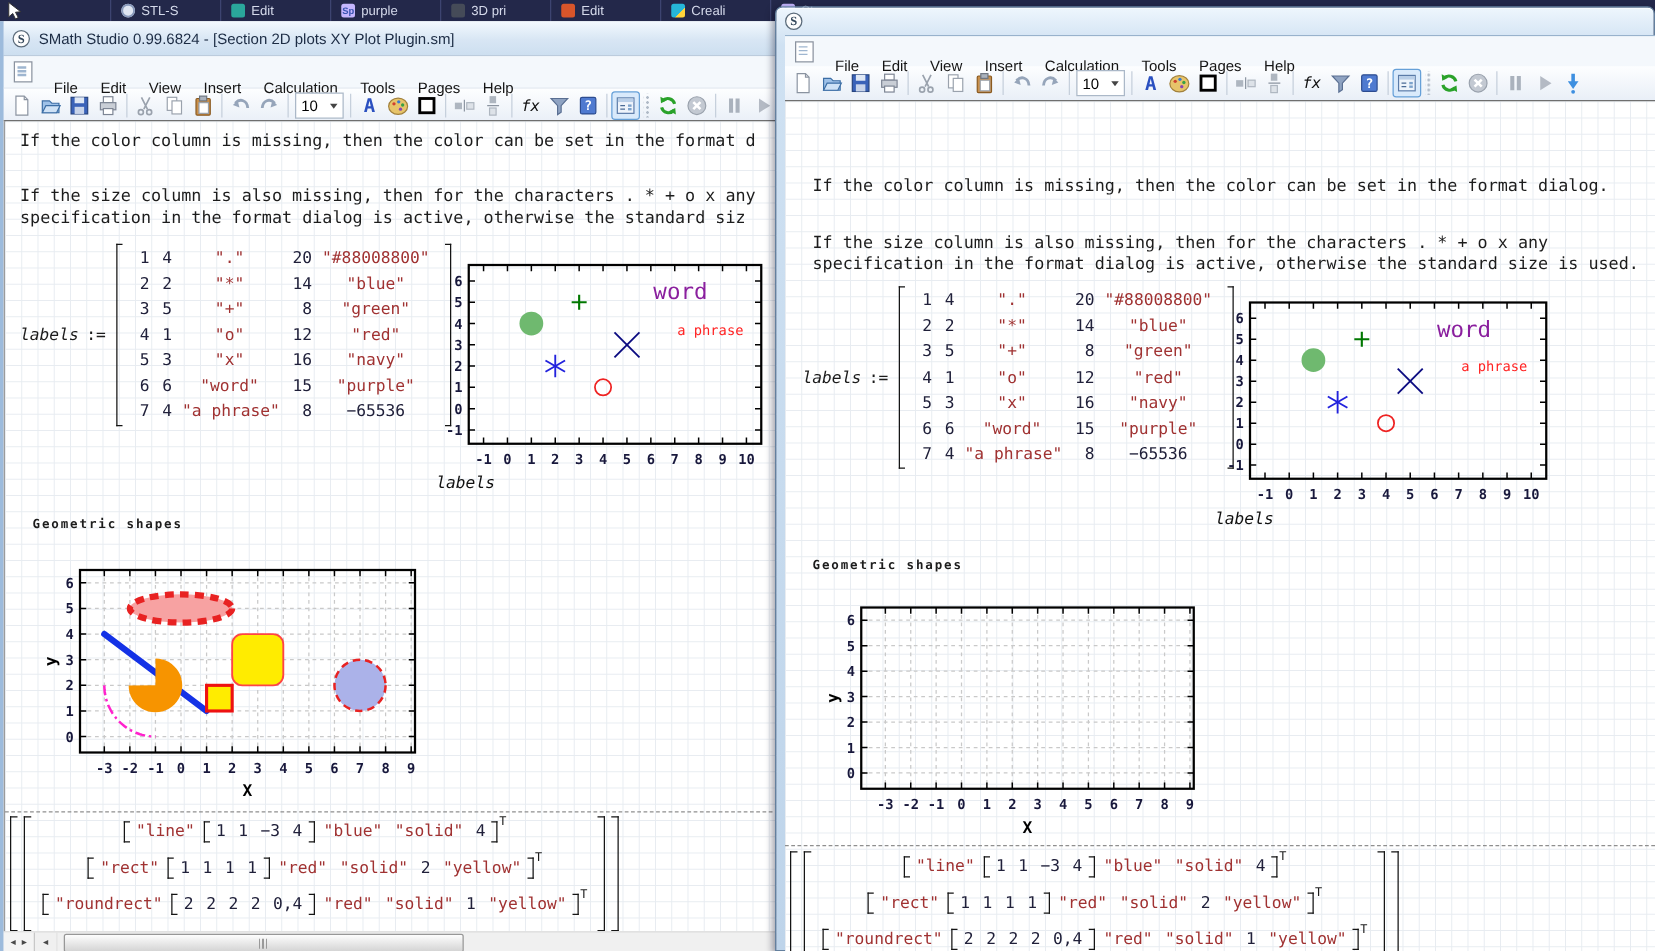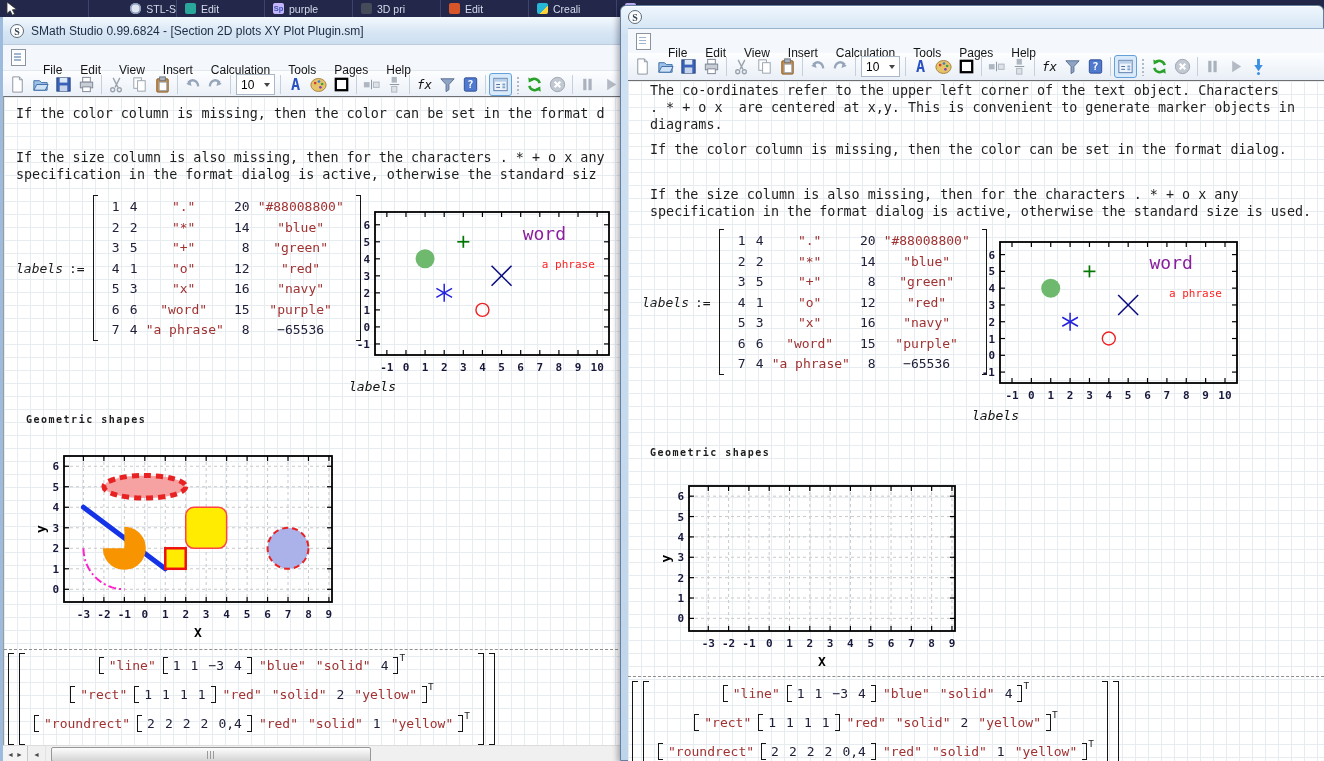--- a/index.html
+++ b/index.html
@@ -219,21 +219,21 @@
       </symbol>
   </defs>
 </svg>
 
 <div id="screen">
 
   <div class="tabbar">
     <svg class="cursor-arrow" width="14" height="15" viewBox="0 0 14 15">
       <polygon points="2,1 2,12.5 5.2,9.8 7.4,14.2 9.6,13 7.4,8.8 11.6,8.4" fill="#fff" stroke="#333" stroke-width="0.8"></polygon>
     </svg>
-  <div class="tab" style="left: 88px; justify-content: flex-end;">
+  <div class="tab" style="left: 88px;">
         <span class="fv globe"></span>
         <span>STL-S</span>
       </div>
       <div class="tab" style="left: 176px;">
         <span class="fv app-teal"></span>
         <span>Edit</span>
       </div>
       <div class="tab" style="left: 264px;">
         <span class="fv sp-logo">Sp</span>
         <span>purple</span>
@@ -834,21 +834,20 @@
             </svg>
           </span>
           <span class="tb">
             <svg>
               <use href="#i-down"></use>
             </svg>
           </span>
         </div>
 
       <div class="canvas">
-        <div class="tline" style="left:22px;top:1px"><span>The co-ordinates refer to the upper left corner of the text object. Characters</span><br><span>. * + o x  are centered at x,y. This is convenient to generate marker objects in</span><br><span>diagrams.</span></div>
         <div class="tline" style="left:22px;top:60px">If the color column is missing, then the color can be set in the format dialog.</div>
         <div class="tline" style="left:22px;top:105px"><span>If the size column is also missing, then for the characters . * + o x any</span><br><span>specification in the format dialog is active, otherwise the standard size is used.</span></div>
 
         <div class="mwrap" style="left:14px;top:148px">
           <span class="var">labels</span>
           <span class="asgn">:=</span>
           <span class="bk l"></span>
           <div class="mgrid">
               <span class="mc c0 num">1</span>
               <span class="mc c1 num">4</span>

